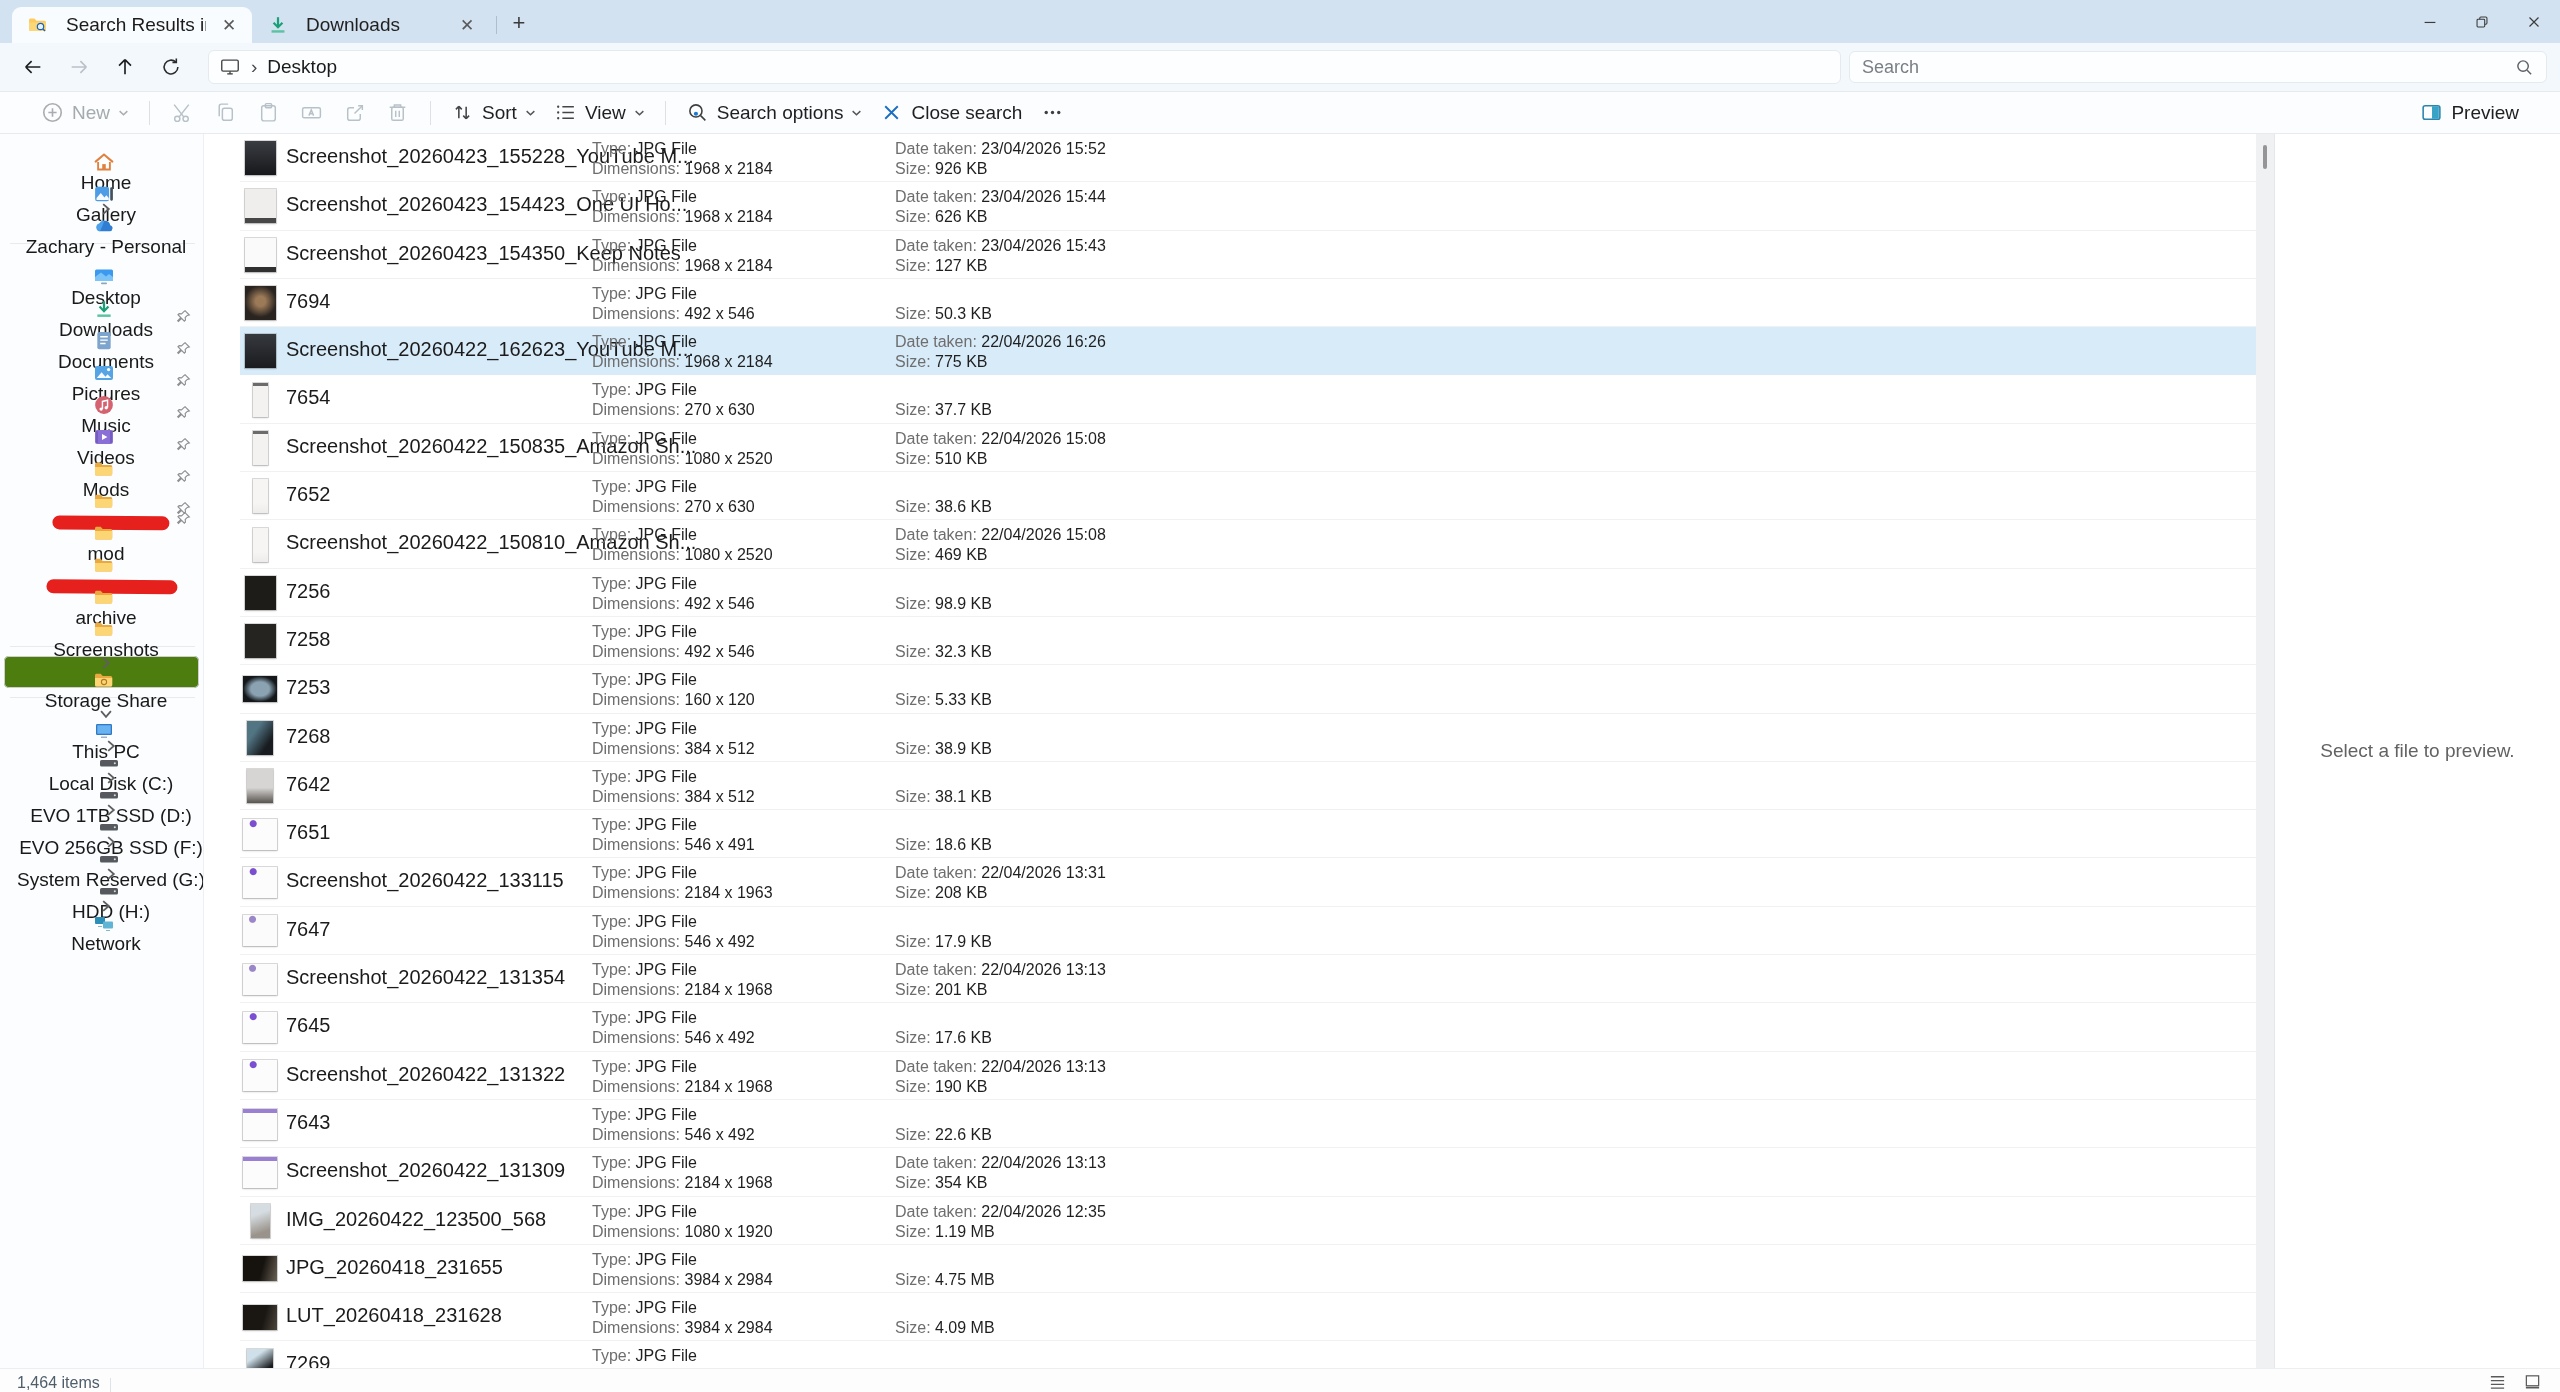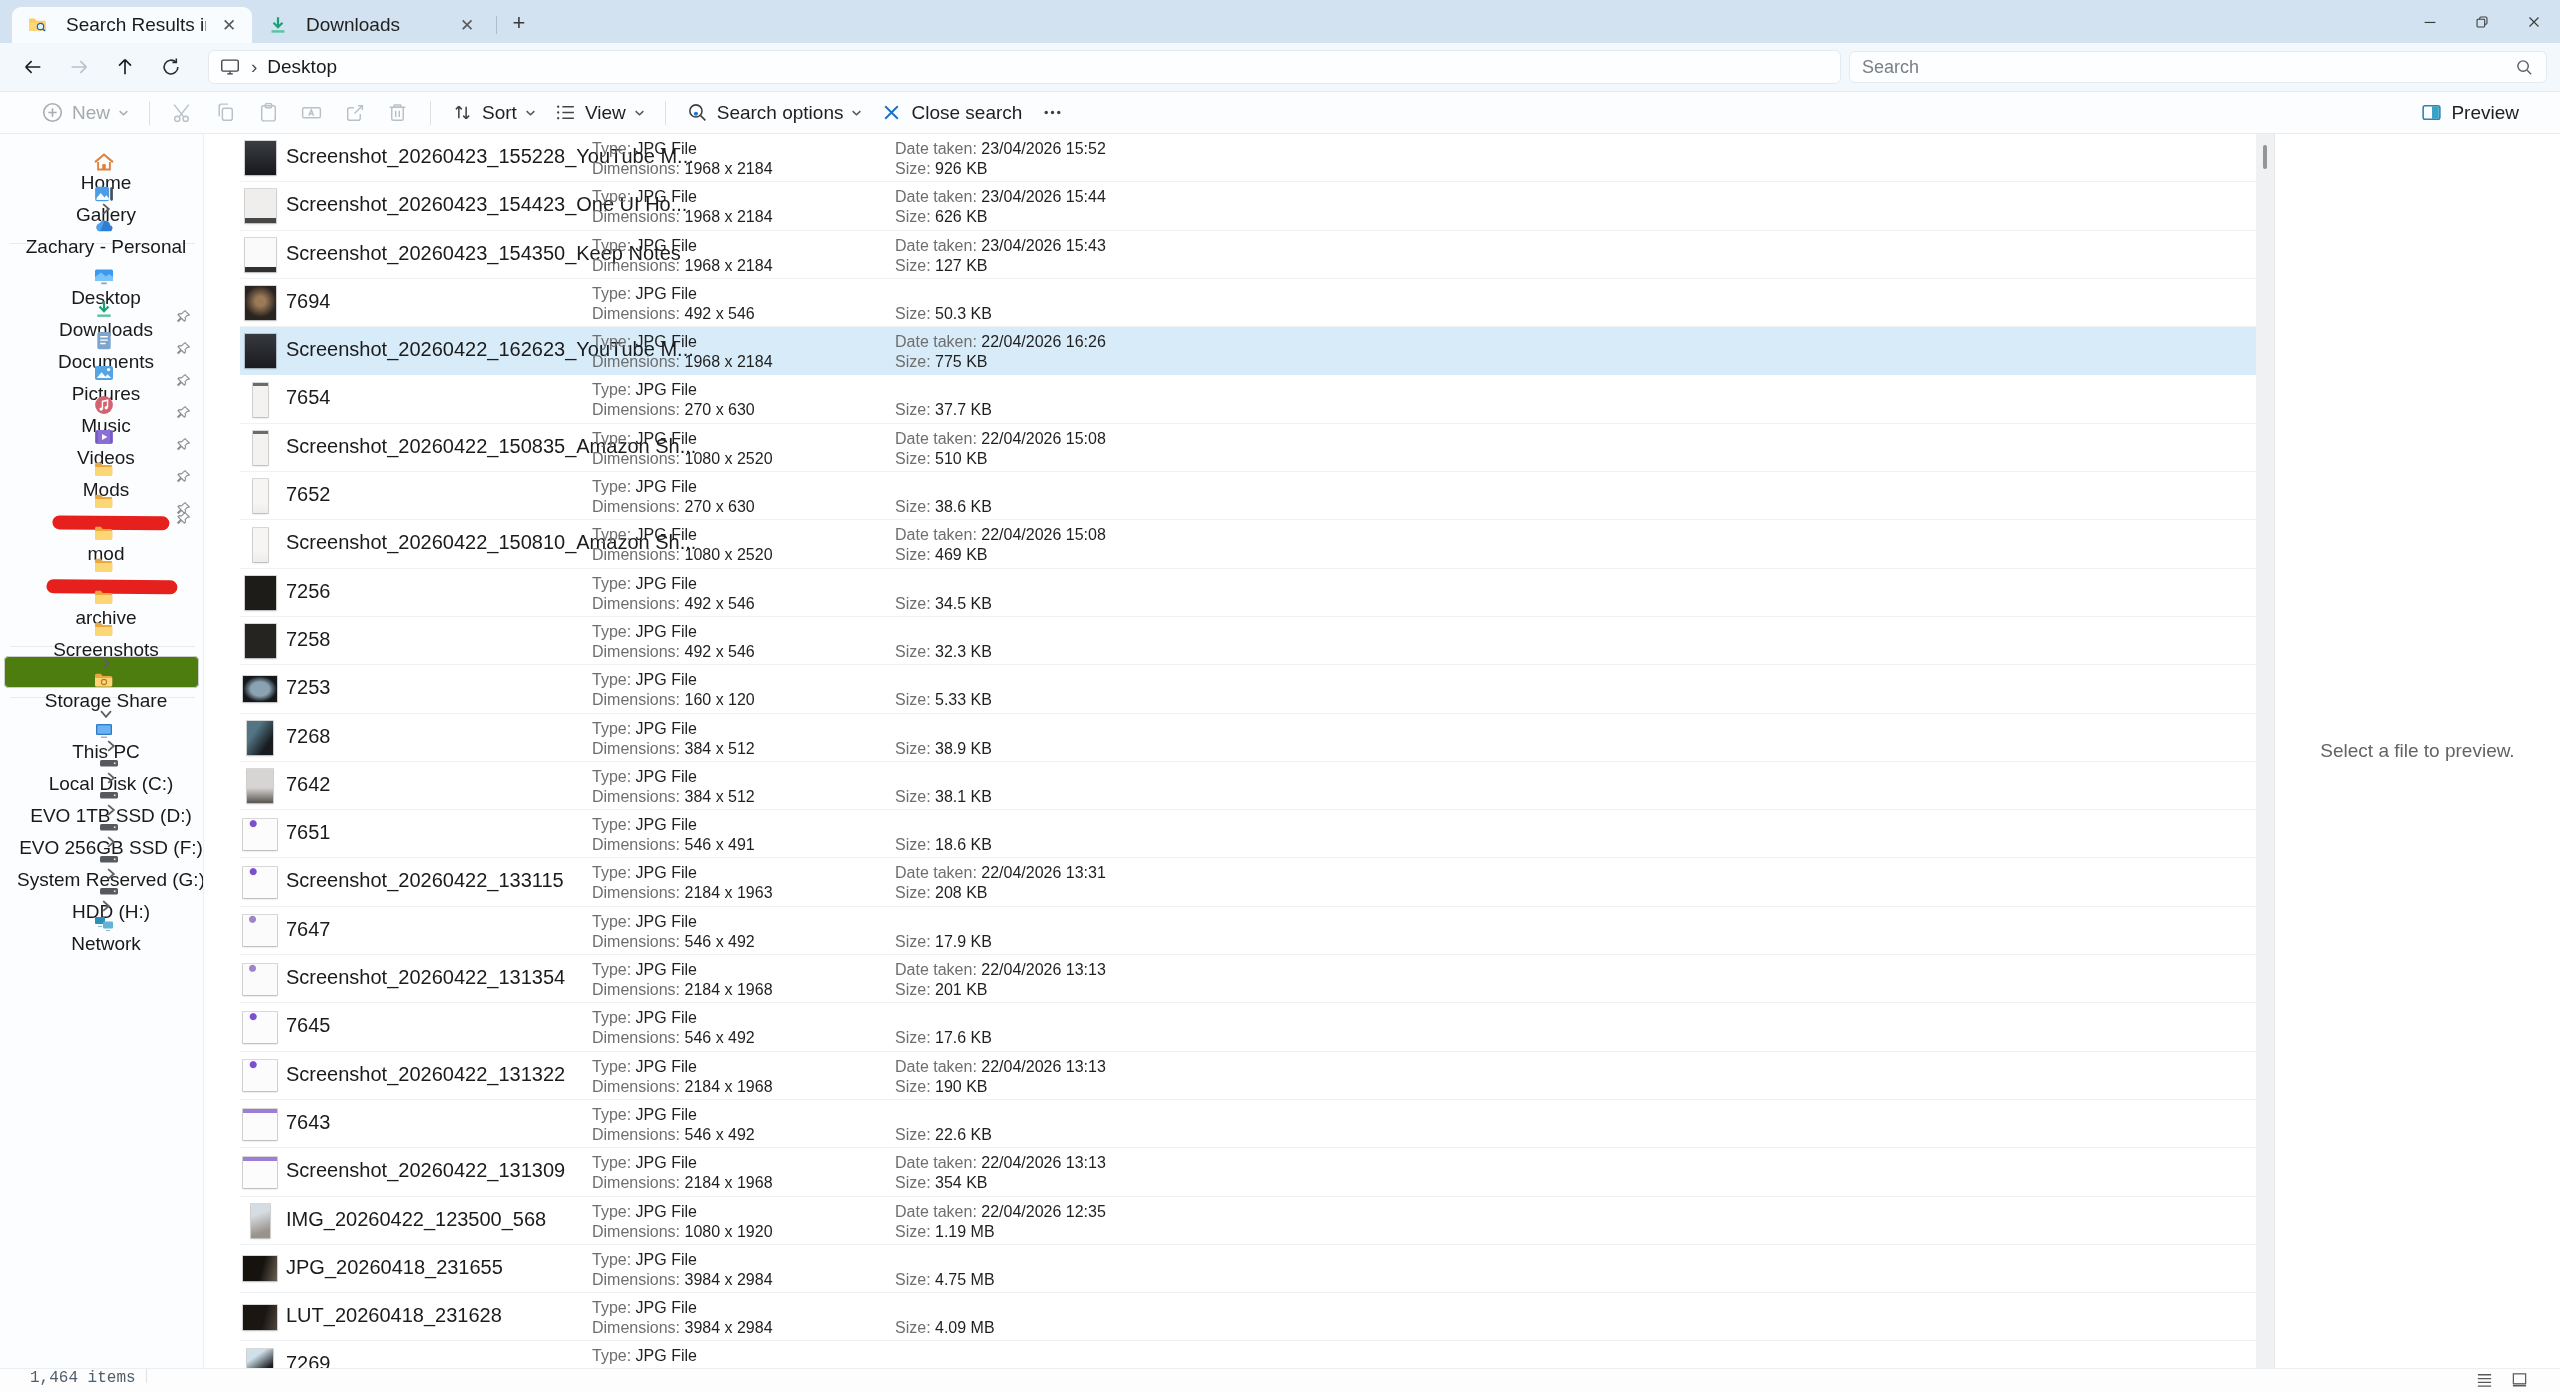--- a/index.html
+++ b/index.html
@@ -74,21 +74,21 @@
   .fval { color:#1f1f1f; }
   .fline { height:20px; }
 
   
   .vscroll { width:18px; background:#eff1f2; position:relative; }
   .vthumb { position:absolute; left:7px; top:11px; width:4px; height:24px; background:#959595; border-radius:2px; cursor:pointer; }
   .preview { flex:1; border-left:1px solid #e5e7e9; display:flex; align-items:center; justify-content:center; background:#fff; }
   .preview span { font-size:19px; color:#636363; }
 
   
-  .statusbar { position:absolute; left:0; top:1368px; width:2560px; height:24px; background:#fdfdfd; border-top:1px solid #eceff1; display:flex; align-items:flex-start; padding:0 30px;font-family:Liberation Mono, monospace; }
+  .statusbar { position:absolute; left:0; top:1368px; width:2560px; height:24px; background:#fdfdfd; border-top:1px solid #eceff1; display:flex; align-items:flex-end; padding:0 17px; }
   .status-text { font-size:16px; color:#4f5e6b; }
   .status-sep { width:1px; height:14px; background:#dfe3e6; margin:0 10px; }
   .status-icons { margin-left:auto; display:flex; gap:14px; }
   .status-icons button { border:none; background:transparent; cursor:pointer; padding:2px; }
   .status-icons svg { width:17px; height:17px; display:block; }
 </style>
 </head>
 <body>
 
 <div class="window">
@@ -733,21 +733,21 @@
             <div class="fthumb-box">
               <div class="fthumb" style="width: 31px; height: 34px; background: rgb(30, 28, 24);"></div>
             </div>
             <div class="fname">7256</div>
             <div class="fcol c2">
               <div class="fline"><span class="flabel">Type: </span><span class="fval">JPG File</span></div>
               <div class="fline"><span class="flabel">Dimensions: </span><span class="fval">492 x 546</span></div>
             </div>
             <div class="fcol c3">
               <div class="fline"></div>
-              <div class="fline"><span class="flabel">Size: </span><span class="fval">34.5 KB</span></div>
+              <div class="fline"><span class="flabel">Size: </span><span class="fval">98.9 KB</span></div>
             </div>
           </div>
           <div class="frow">
             <div class="fthumb-box">
               <div class="fthumb" style="width: 31px; height: 34px; background: rgb(38, 36, 32);"></div>
             </div>
             <div class="fname">7258</div>
             <div class="fcol c2">
               <div class="fline"><span class="flabel">Type: </span><span class="fval">JPG File</span></div>
               <div class="fline"><span class="flabel">Dimensions: </span><span class="fval">492 x 546</span></div>

